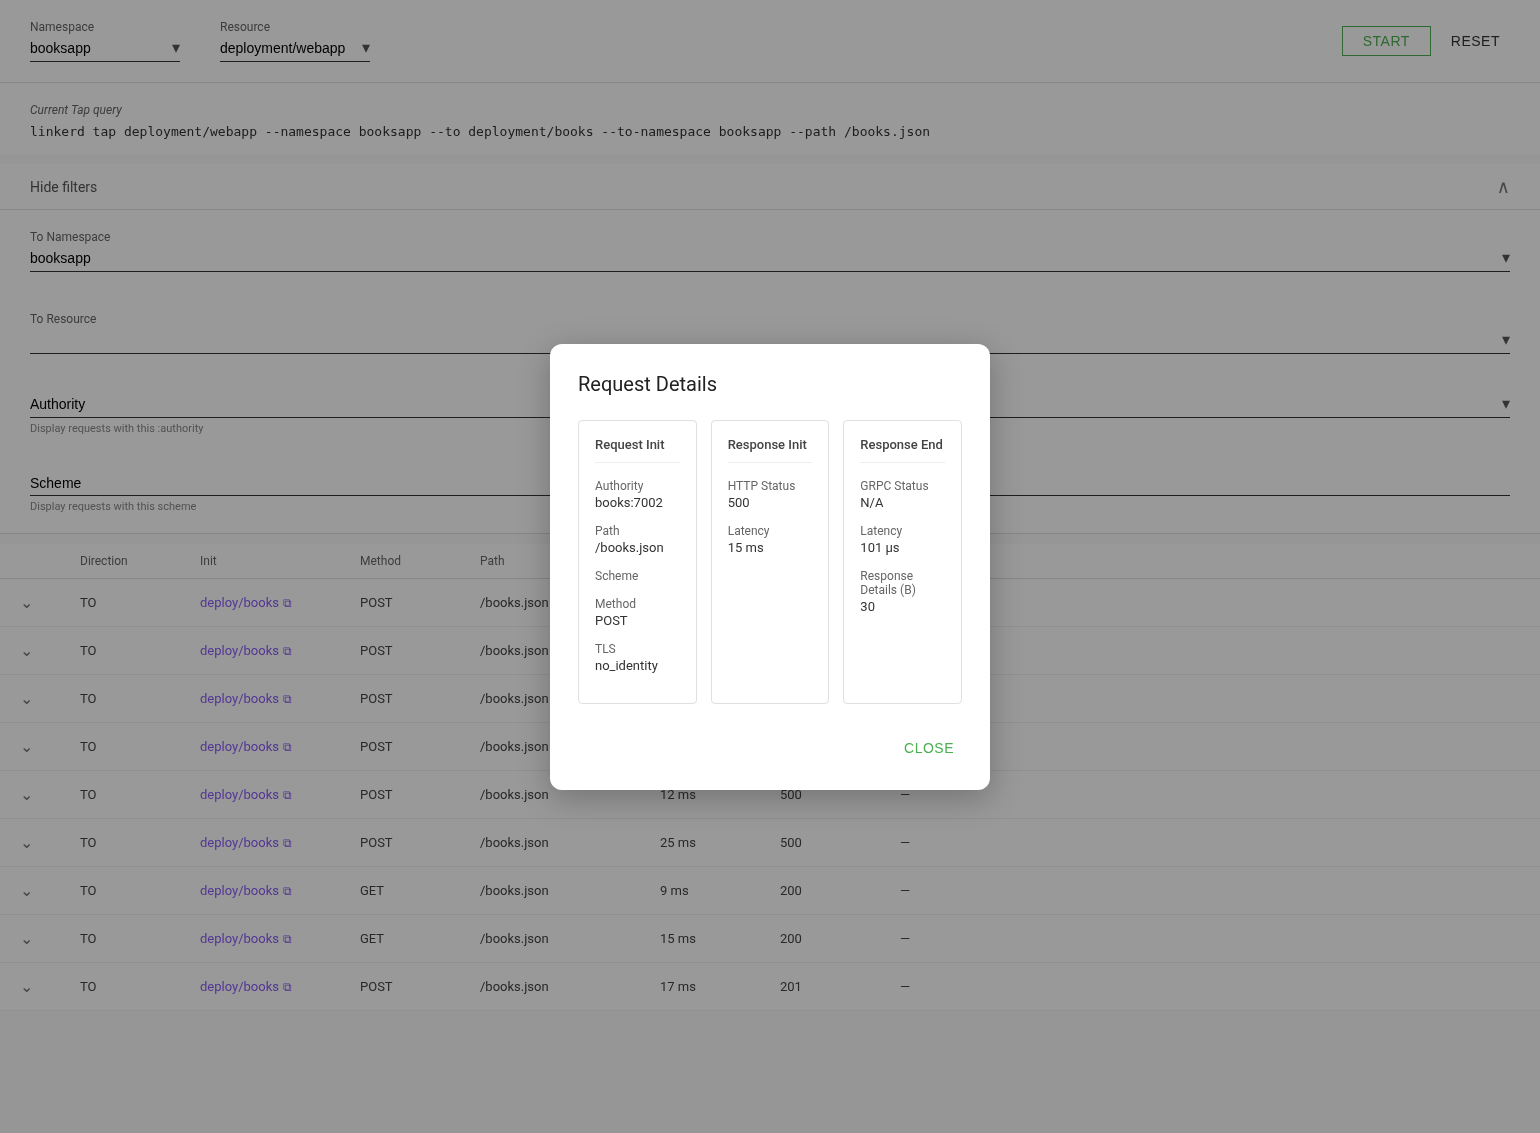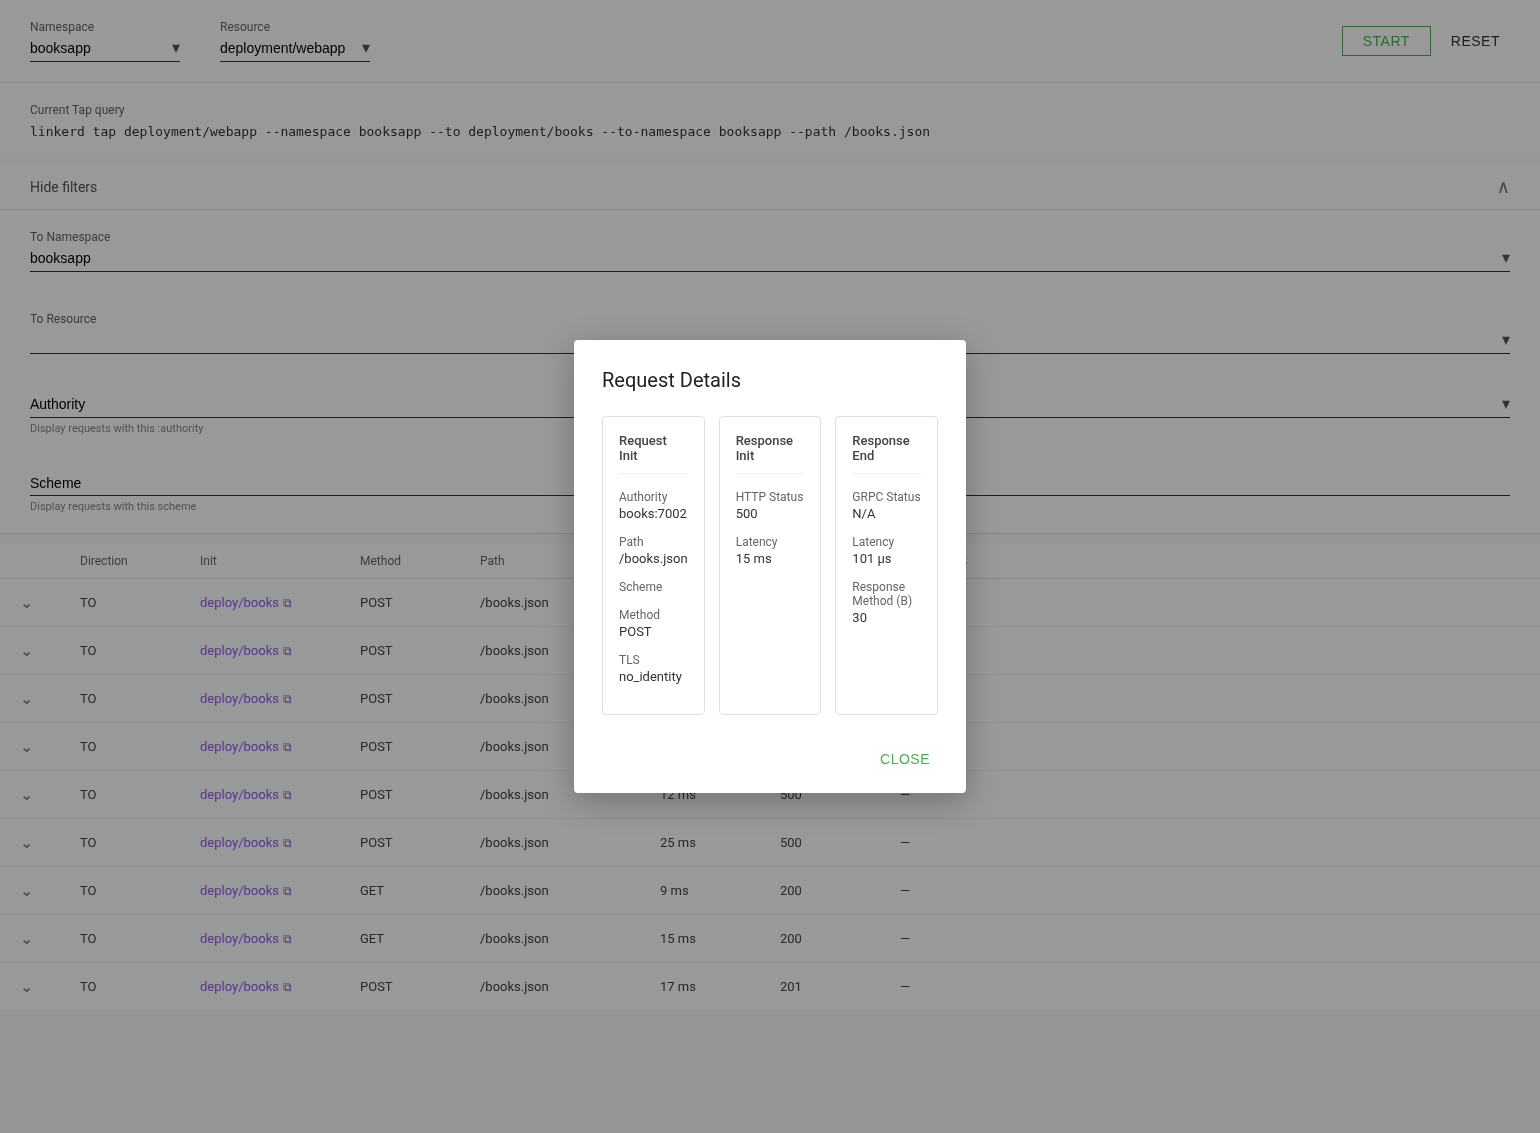--- a/index.html
+++ b/index.html
@@ -99,20 +99,21 @@
     
     .query-section {
       padding: 20px 30px 15px;
       background: #fff;
     }
 
     .query-label {
       font-size: 12px;
       color: #666;
       margin-bottom: 6px;
+      font-style: italic;
     }
 
     .query-code {
       font-family: monospace;
       font-size: 13px;
       color: #333;
     }
 
     
     .filters-bar {
@@ -208,23 +209,23 @@
       top: 0; left: 0; right: 0; bottom: 0;
       background: rgba(0,0,0,0.4);
       display: flex;
       align-items: center;
       justify-content: center;
       z-index: 100;
     }
 
     .modal {
       background: #fff;
-      border-radius: 4px;
-      width: 392px;
-      padding: 28px 28px 20px;
+      border-radius: 12px;
+      width: 440px;
+      padding: 28px 28px 28px;
       box-shadow: 0 8px 32px rgba(0,0,0,0.25);
     }
 
     .modal-title {
       font-size: 20px;
       font-weight: 400;
       color: #222;
       margin-bottom: 24px;
     }
 
@@ -518,21 +519,21 @@
           <div class="card-title">Response End</div>
           <div class="card-field">
             <div class="card-field-label">GRPC Status</div>
             <div class="card-field-value">N/A</div>
           </div>
           <div class="card-field">
             <div class="card-field-label">Latency</div>
             <div class="card-field-value">101 μs</div>
           </div>
           <div class="card-field">
-            <div class="card-field-label">Response Method (B)</div>
+            <div class="card-field-label">Response Details (B)</div>
             <div class="card-field-value">30</div>
           </div>
         </div>
       </div>
 
       <div class="modal-footer">
         <button class="btn-close">CLOSE</button>
       </div>
     </div>
   </div>

